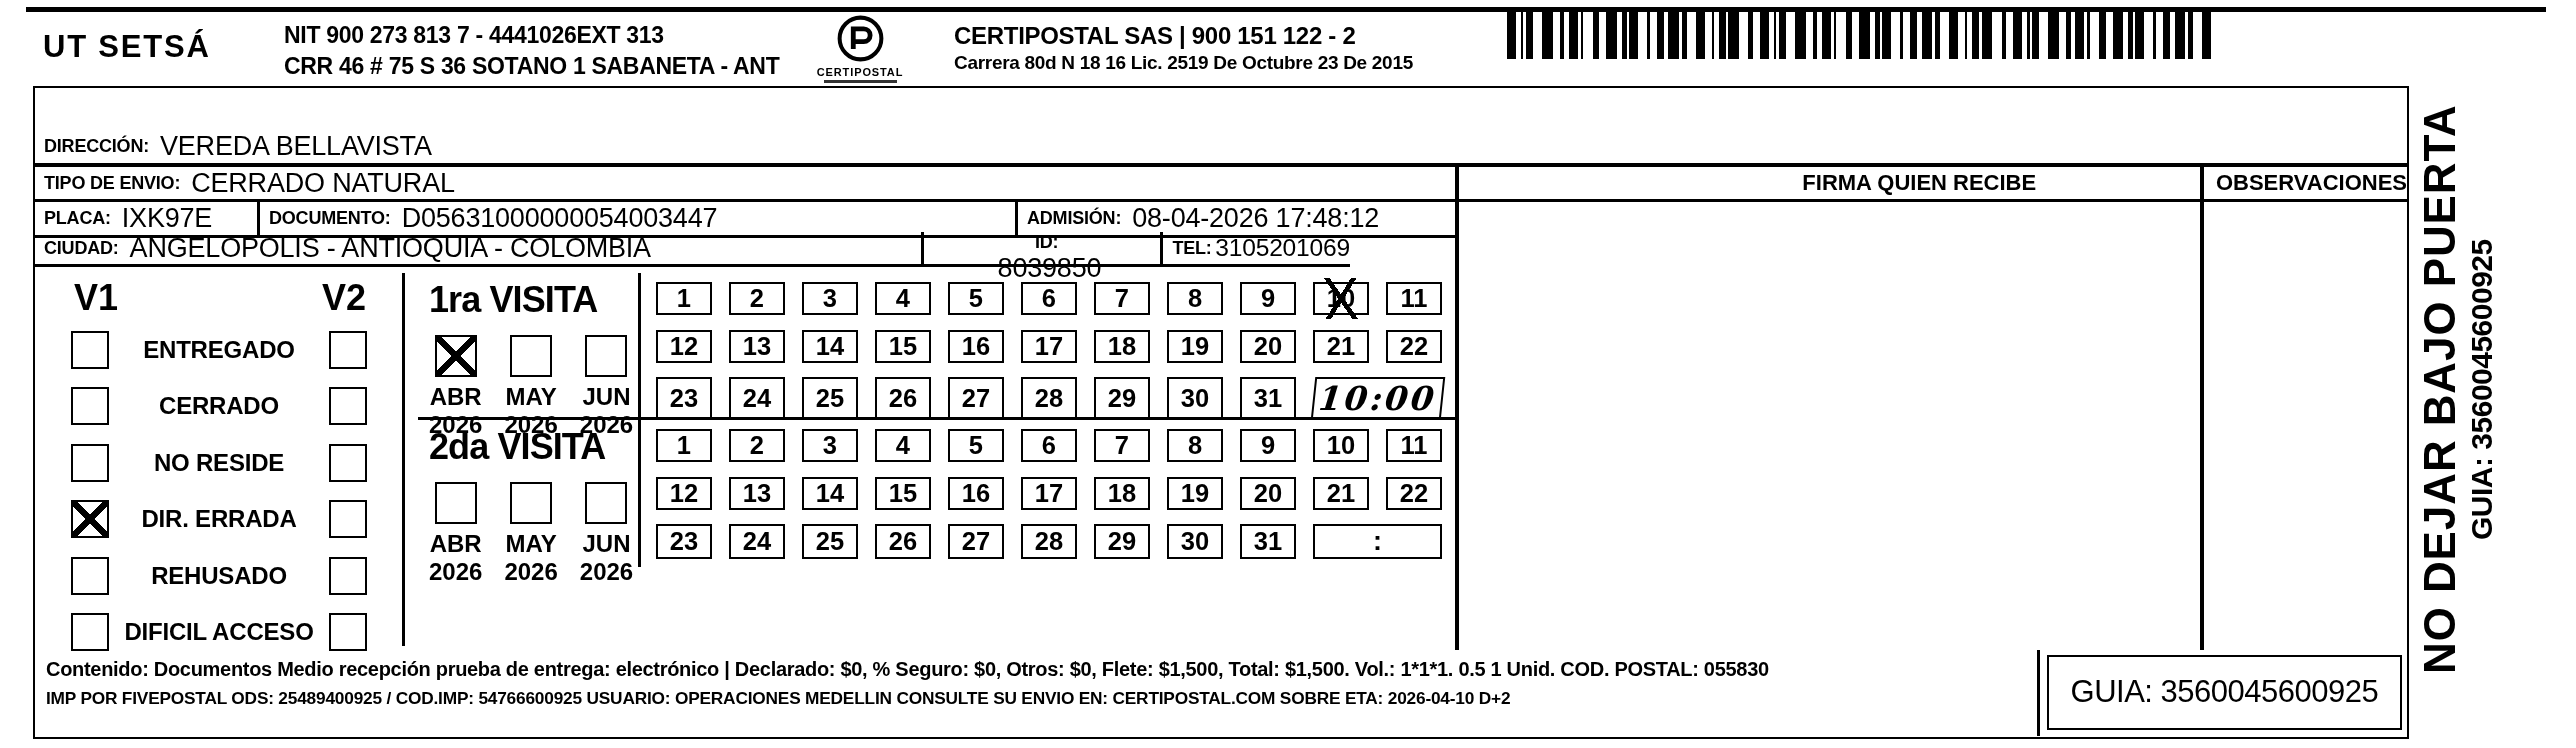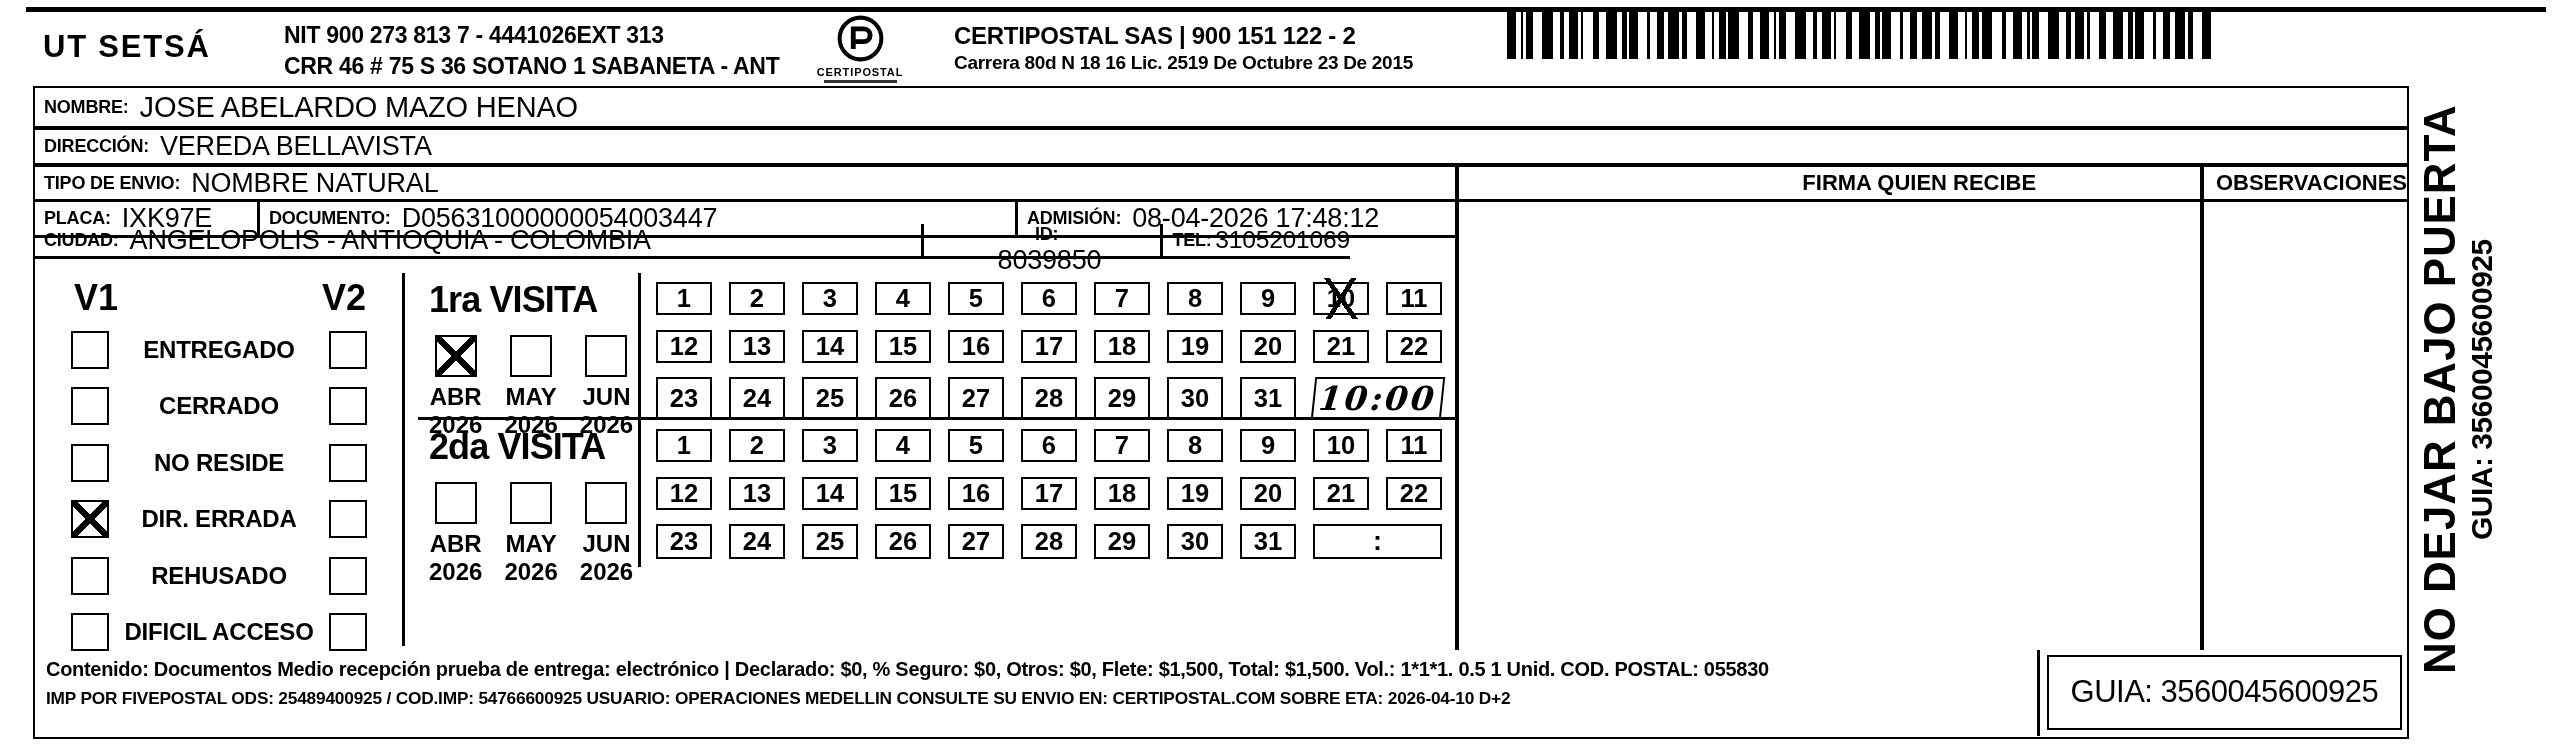--- a/index.html
+++ b/index.html
@@ -21,21 +21,21 @@
   .barcode { left: 1507px; top: 7.3px; width: 721px; height: 52px; display: flex; align-items: stretch; }
   .barcode .bar { background: #000; height: 100%; flex: none; }
 
   
   .form { left: 33px; top: 86px; width: 2376px; height: 653px; border: 2.7px solid #000; position: absolute; }
   .row { position: absolute; left: 0; width: 100%; display: flex; align-items: center; }
   .row-nombre    { top: 0;   height: 42px; border-bottom: 4.6px solid #000; padding-left: 9px; }
   .row-direccion { top: 42px; height: 37px; border-bottom: 4.6px solid #000; padding-left: 9px; }
   .row-tipo      { top: 79px; height: 35px; border-bottom: 3.6px solid #000; }
   .row-placa     { top: 114px; height: 36px; width: 1424px; border-bottom: 3.6px solid #000; }
-  .row-ciudad    { top: 136px; height: 35px; width: 1315px; border-bottom: 3.6px solid #000; align-items: flex-end; }
+  .row-ciudad    { top: 144px; height: 35px; width: 1315px; border-bottom: 3.6px solid #000; align-items: flex-end; }
 
   .lbl { font-size: 18px; font-weight: 700; letter-spacing: -0.2px; white-space: nowrap; }
   .val { font-size: 27px; font-weight: 500; margin-left: 11px; white-space: nowrap; letter-spacing: -0.2px; }
   .val-big { font-size: 29px; }
 
   .cell { height: 100%; display: flex; align-items: center; padding-left: 9px; }
   .cell-tipo { width: 1617px; }
   .cell-firma { width: 612px; justify-content: center; padding-left: 0; margin-left: 20px; }
   .cell-obs { flex: 1; justify-content: center; padding-left: 0; }
   .col-head { font-size: 22px; font-weight: 700; }
@@ -184,34 +184,30 @@
     <div class="bar" style="width: 8.7px; margin-right: 9.3px;"></div>
     <div class="bar" style="width: 2.7px; margin-right: 7px;"></div>
     <div class="bar" style="width: 6.7px; margin-right: 4.9px;"></div>
     <div class="bar" style="width: 10.7px; margin-right: 2.7px;"></div>
     <div class="bar" style="width: 4.7px; margin-right: 9.3px;"></div>
     <div class="bar" style="width: 8.7px; margin-right: 7px;"></div>
   </div>
 
 <div class="form">
 
-  <div class="row row-nombre">
-    <span class="lbl">NOMBRE:</span>
-    <span class="val val-big">JOSE ABELARDO MAZO HENAO</span>
-  </div>
 
   <div class="row row-direccion">
     <span class="lbl">DIRECCIÓN:</span>
     <span class="val">VEREDA BELLAVISTA</span>
   </div>
 
   <div class="row row-tipo">
     <div class="cell cell-tipo">
       <span class="lbl">TIPO DE ENVIO:</span>
-      <span class="val">NOMBRE NATURAL</span>
+      <span class="val">CERRADO NATURAL</span>
     </div>
     <div class="cell cell-firma">
       <span class="col-head">FIRMA QUIEN RECIBE</span>
     </div>
     <div class="cell cell-obs">
       <span class="col-head">OBSERVACIONES</span>
     </div>
   </div>
 
   <div class="row row-placa">

